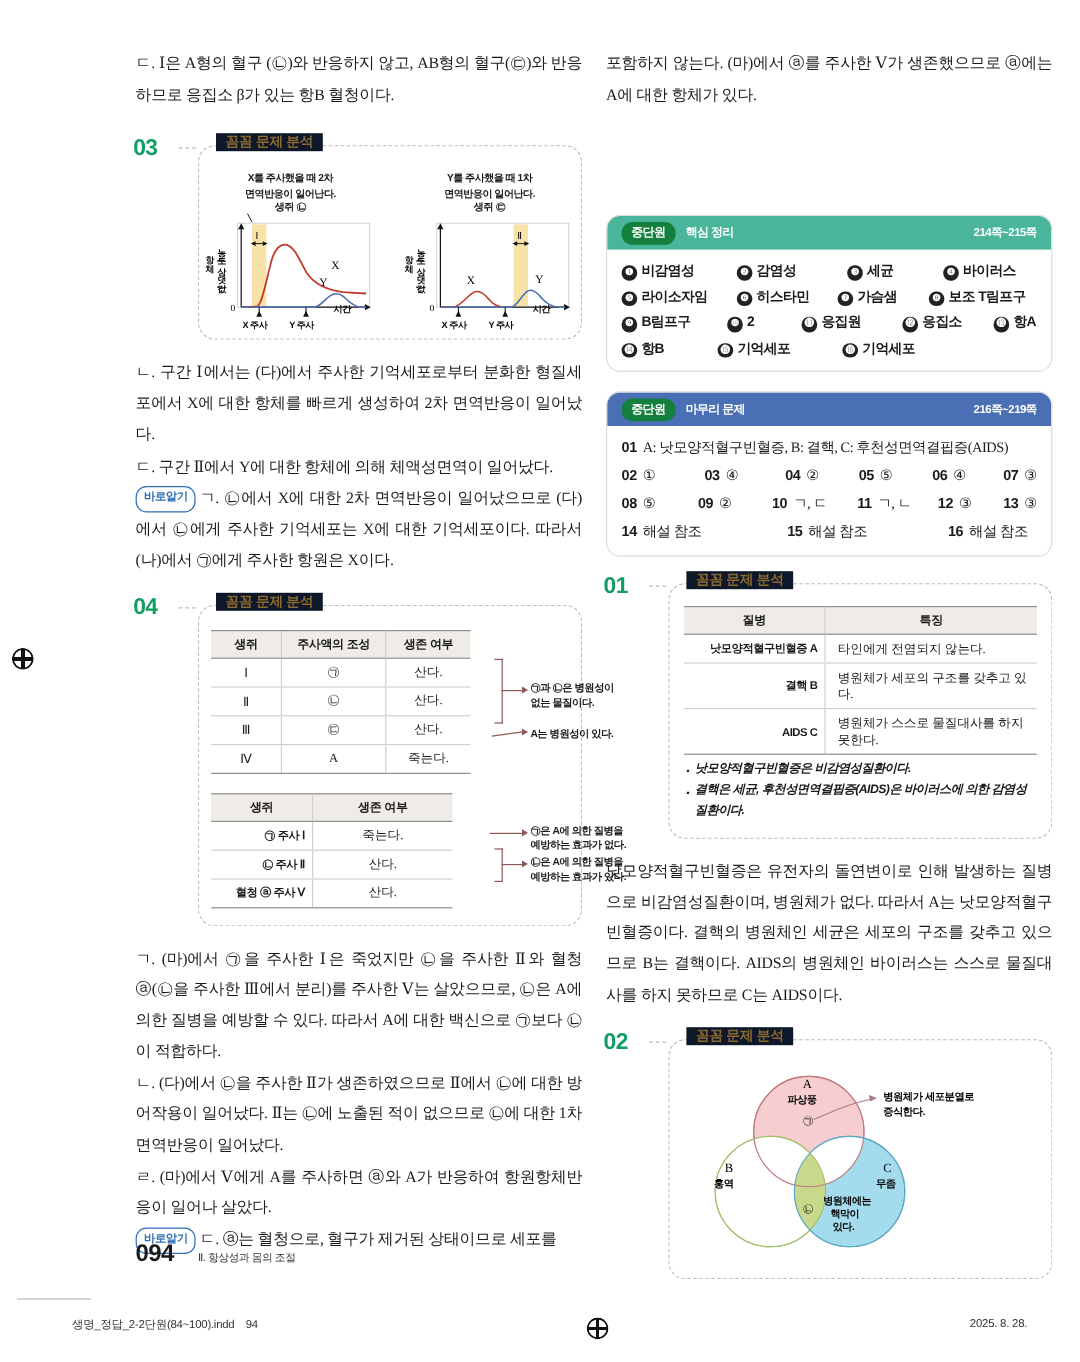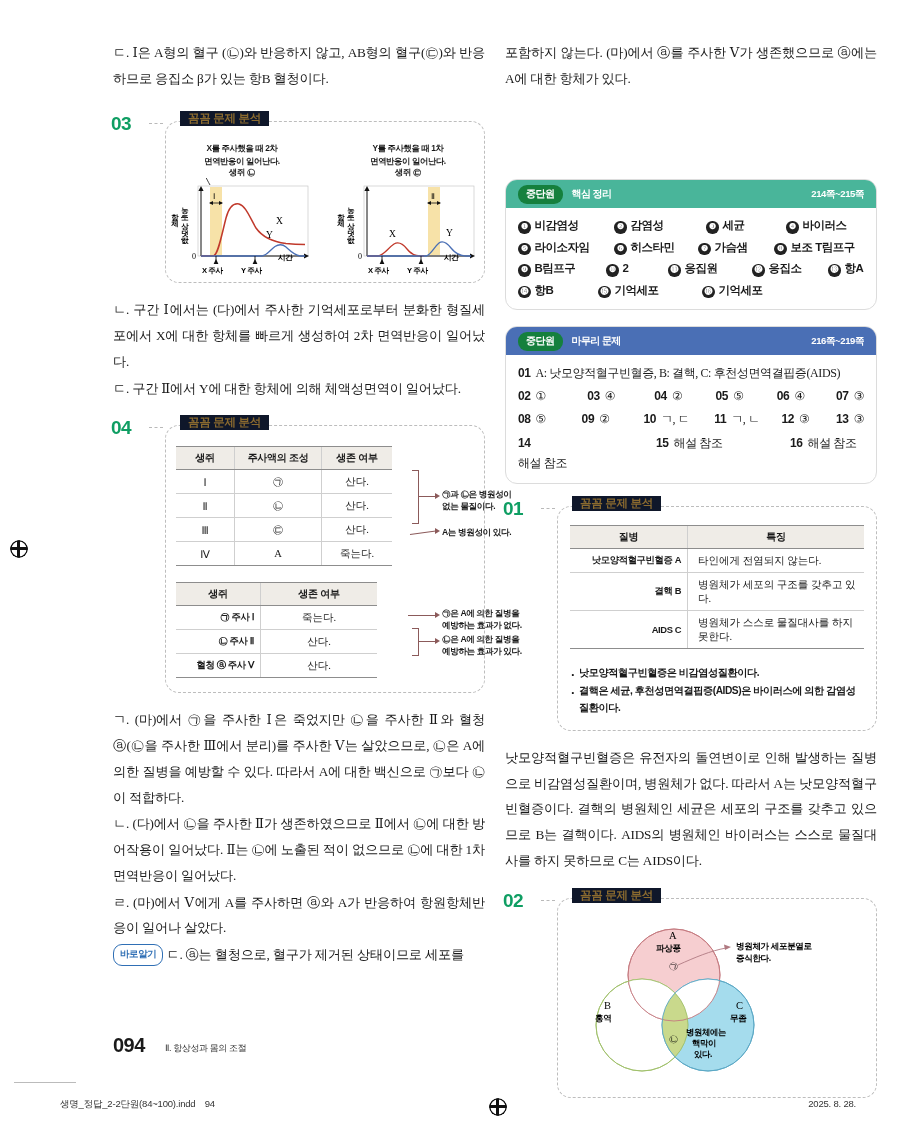--- a/index.html
+++ b/index.html
@@ -134,23 +134,23 @@
     flex:none;
   }
   .ans-row{display:flex;font-family:"Liberation Sans",sans-serif;font-size:12px;
     letter-spacing:-0.4px;margin-bottom:7px;align-items:baseline;}
   .ans-row:last-child{margin-bottom:0;}
   .ans-item{display:flex;gap:5px;align-items:baseline;}
   .qno{font-weight:bold;font-family:"Liberation Sans",sans-serif;}
   .qval{font-family:"Liberation Serif",serif;}
 
   
-  .blist{margin:16px 0 0 0;padding:0;list-style:none;
+  .blist{margin:4px 0 0 0;padding:0;list-style:none;
     font-family:"Liberation Sans",sans-serif;font-size:10.2px;font-weight:bold;
-    letter-spacing:-0.45px;line-height:1.65;}
+    letter-spacing:-0.45px;line-height:1.65;font-style:italic;}
   .blist li{position:relative;padding-left:9px;margin-bottom:1px;}
   .blist li:before{content:"·";position:absolute;left:1px;top:-1px;font-size:13px;}
 
   
   .venn-wrap{position:relative;height:172px;}
 
   
   .pgnum{position:absolute;left:113px;top:1034px;font-family:"Liberation Sans",sans-serif;
     font-weight:bold;font-size:20px;letter-spacing:-0.5px;}
   .pgttl{position:absolute;left:165px;top:1042px;font-family:"Liberation Sans",sans-serif;
@@ -254,20 +254,23 @@
               <text x="75" y="95" font-family="Liberation Sans, sans-serif" font-size="7.6" font-weight="bold" letter-spacing="-0.4">Y 주사</text>
             </svg>
           </div>
 
         </div>
       </div>
     </div>
 
     <p class="para">ㄴ. 구간 Ⅰ에서는 (다)에서 주사한 기억세포로부터 분화한 형질세포에서 X에 대한 항체를 빠르게 생성하여 2차 면역반응이 일어났다.</p>
     <p class="para">ㄷ. 구간 Ⅱ에서 Y에 대한 항체에 의해 체액성면역이 일어났다.</p>
+    <p class="para">
+      <span class="pill">바로알기</span><span>ㄱ. ㉡에서 X에 대한 2차 면역반응이 일어났으므로 (다)에서 ㉡에게 주사한 기억세포는 X에 대한 기억세포이다. 따라서 (나)에서 ㉠에게 주사한 항원은 X이다.</span>
+    </p>
 
     <div class="analysis-wrap" style="margin-top:24px;">
       <div class="anum">04</div>
       <div class="adash"></div>
       <div class="abox" style="padding:20px 10px 14px 10px;">
         <div class="atag">꼼꼼 문제 분석</div>
 
         <div class="t04-wrap" style="margin-bottom:16px;">
           <table class="tbl">
             <thead>
@@ -501,21 +504,21 @@
           <span class="ans-item" style="width:60px;">
               <span class="qno">12</span>
               <span class="qval">③</span>
             </span>
           <span class="ans-item">
               <span class="qno">13</span>
               <span class="qval">③</span>
             </span>
         </div>
         <div class="ans-row">
-          <span class="ans-item" style="width:138px;flex-direction:column;">
+          <span class="ans-item" style="width:138px;">
               <span class="qno">14</span>
               <span class="qval">해설 참조</span>
             </span>
           <span class="ans-item" style="width:134px;">
               <span class="qno">15</span>
               <span class="qval">해설 참조</span>
             </span>
           <span class="ans-item">
               <span class="qno">16</span>
               <span class="qval">해설 참조</span>

